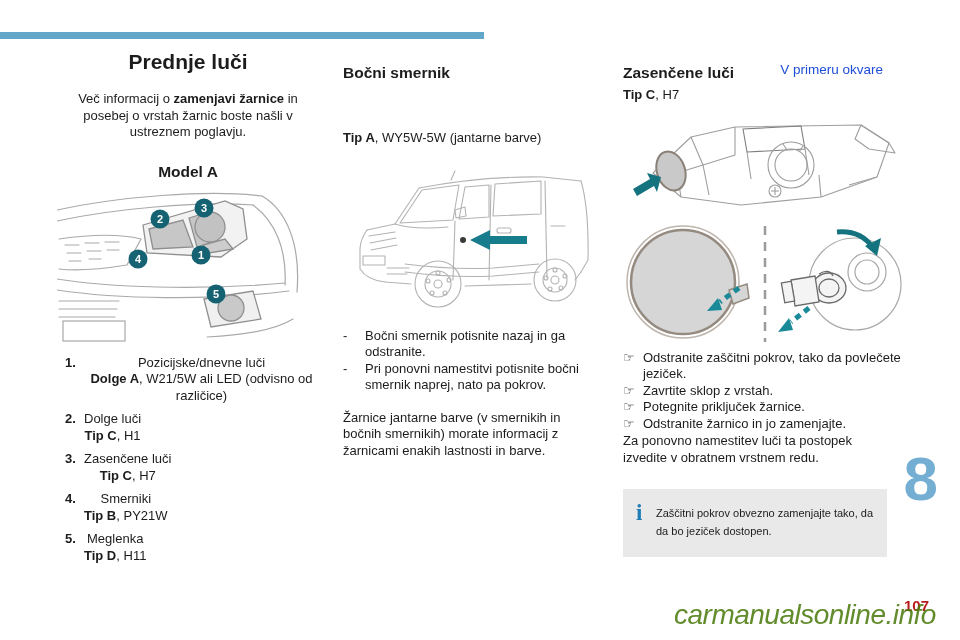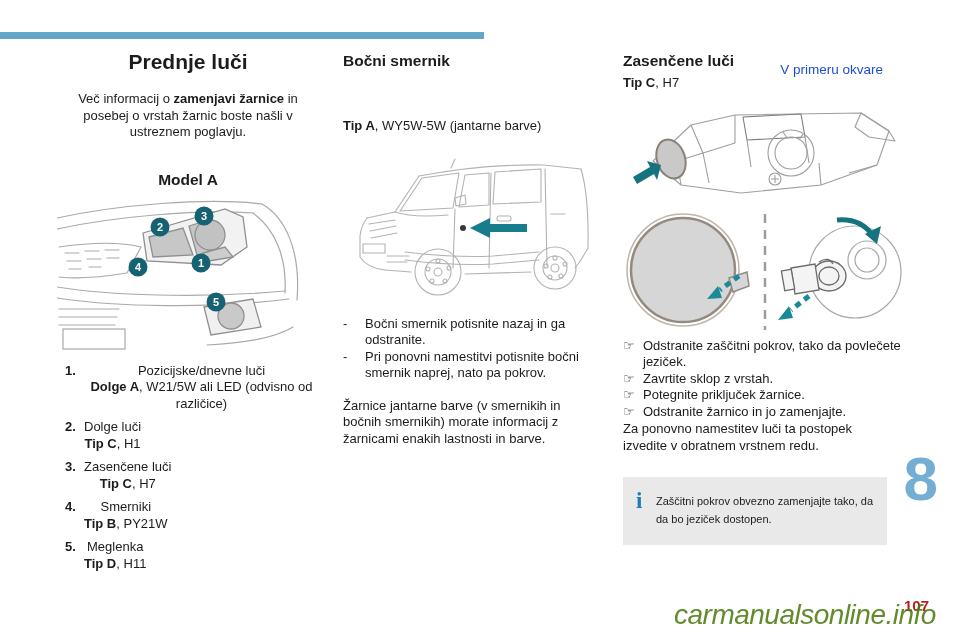--- a/index.html
+++ b/index.html
@@ -12,26 +12,26 @@
   .topbar{position:absolute;left:0;top:32px;width:484px;height:7px;background:#62a6c9;}
   .running-head{position:absolute;top:26px;right:77px;font-size:13.5px;color:#1d4ed8;margin-top:36px;}
 
   .col{position:absolute;top:48px;}
   .col1{left:57px;width:262px;text-align:center;}
   .col2{left:343px;width:258px;}
   .col3{left:623px;width:300px;}
 
   h1{font-size:21px;font-weight:bold;margin:2px 0 0;}
   h2{font-size:15.5px;font-weight:bold;margin:0;}
-  .h2-sub{margin-top:4px;}
+  .h2-sub{margin-top:16px;}
   p,.txt{font-size:13px;line-height:16.5px;margin:0;}
   .intro{margin-top:17px;}
   b{font-weight:bold;}
 
-  .model-head{margin-top:30px;}
+  .model-head{margin-top:22px;}
   .art{display:block;margin-top:6px;}
 
   
   ol.bulbs{list-style:none;margin:12px 0 0;padding:0;}
   ol.bulbs li{display:flex;margin:0 0 7px;}
   ol.bulbs .num{font-weight:bold;width:27px;flex:0 0 27px;font-size:13px;line-height:16.5px;}
   ol.bulbs .body{font-size:13px;line-height:16.5px;}
 
   
   ul.dashes{list-style:none;margin:8px 0 0;padding:0;}

